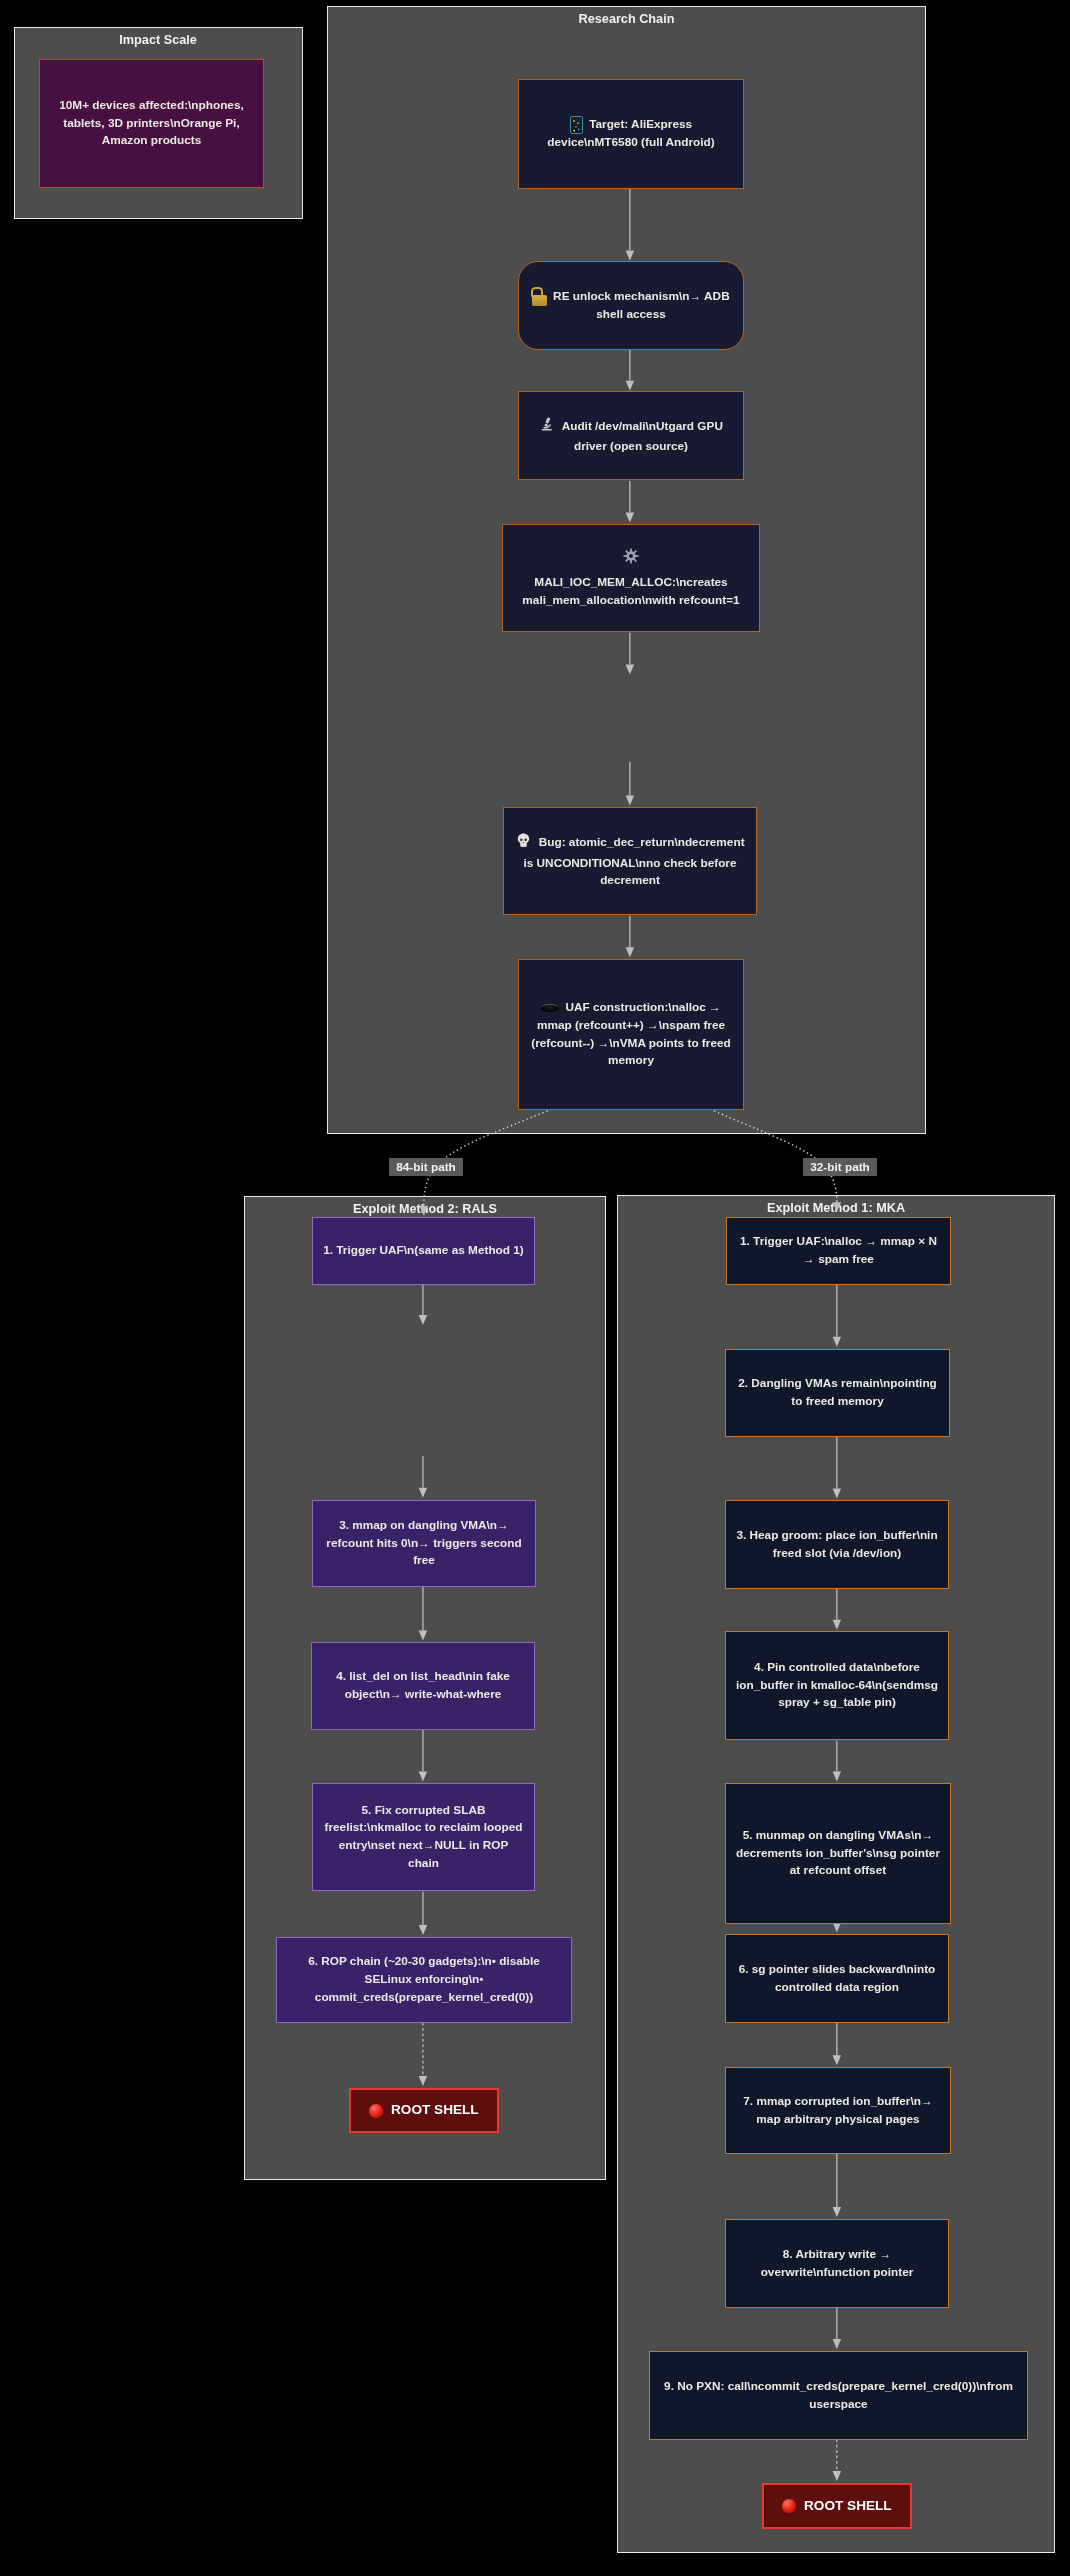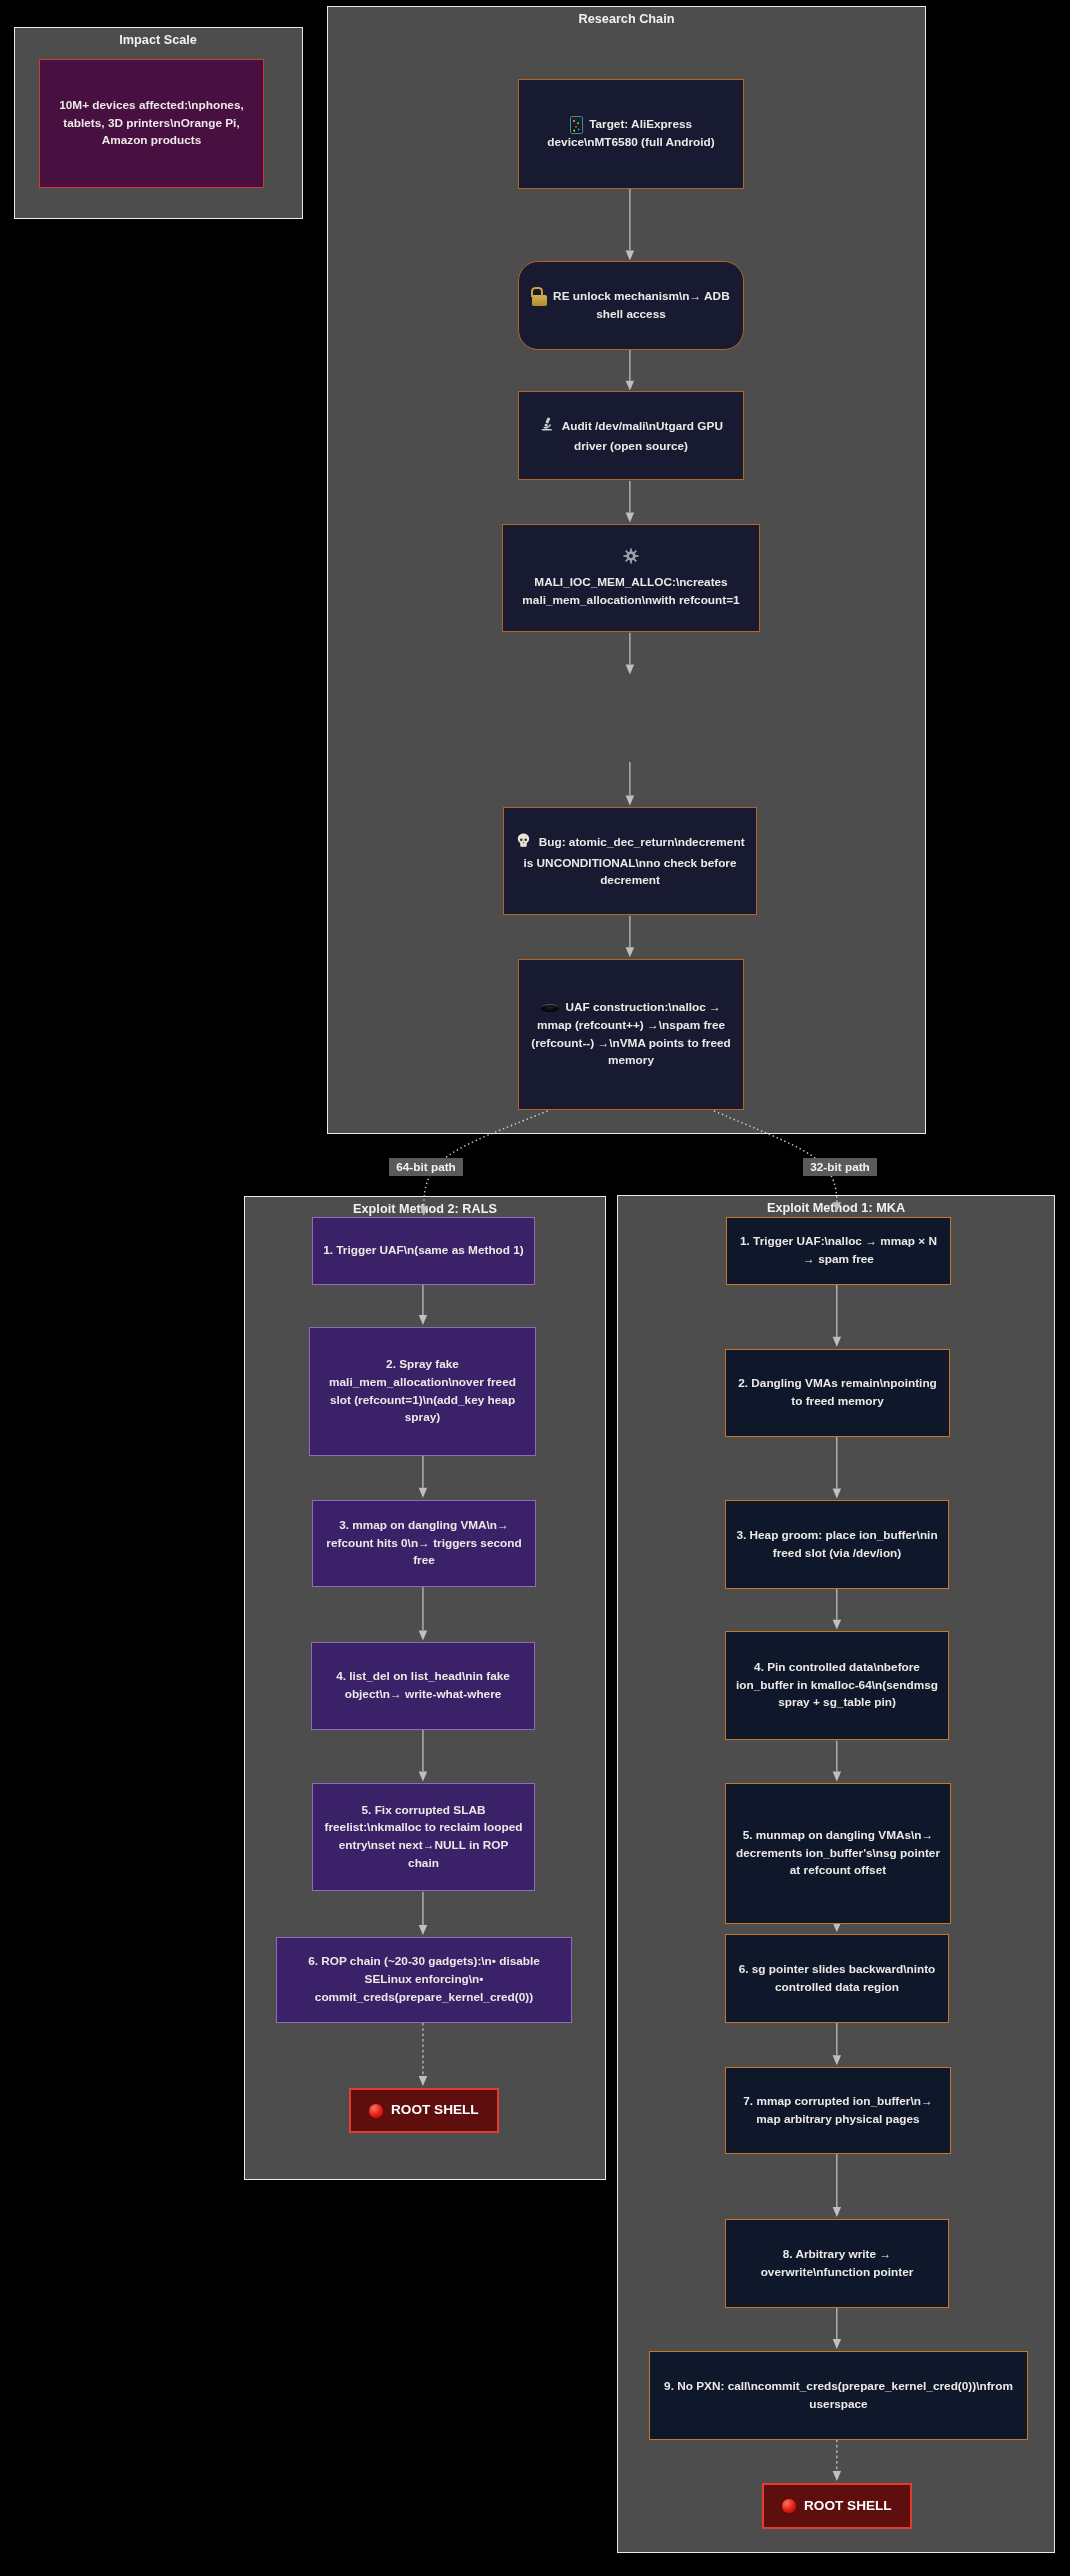--- a/index.html
+++ b/index.html
@@ -109,21 +109,21 @@
       <path d="M921.3 2127 L930.7 2127 L926 2138 Z"></path>
       <path d="M921.3 2274 L930.7 2274 L926 2285 Z"></path>
       <path d="M921.3 2442 L930.7 2442 L926 2453 Z"></path>
       <path d="M921.3 2588 L930.7 2588 L926 2599 Z"></path>
       <path d="M921.3 2734 L930.7 2734 L926 2745 Z"></path>
       <path d="M464.3 1334 L473.7 1334 L469 1345 Z"></path>
       <path d="M921.3 1330 L930.7 1330 L926 1341 Z"></path>
     </g>
   </svg>
 
-  <div class="pathlabel" style="left:389px;top:1158px;">64-bit path</div>
+  <div class="pathlabel" style="left:389px;top:1158px;">84-bit path</div>
   <div class="pathlabel" style="left:803px;top:1158px;">32-bit path</div>
 
   <div class="node impactnode" style="left:39px;top:59px;width:225px;height:129px;">
     <div class="node-text">10M+ devices affected:\nphones, tablets, 3D printers\nOrange Pi, Amazon products</div>
   </div>
 
   <div class="node rc" style="left:518px;top:79px;width:226px;height:110px;">
     <div class="node-text"><span class="icon phone"></span><span>Target: AliExpress device\nMT6580 (full Android)</span></div>
   </div>
 
@@ -167,23 +167,20 @@
           </svg></span><span>Bug: atomic_dec_return\ndecrement is UNCONDITIONAL\nno check before decrement</span></div>
   </div>
 
   <div class="node rc" style="left:518px;top:959px;width:226px;height:151px;">
     <div class="node-text"><span class="icon hole"></span><span>UAF construction:\nalloc → mmap (refcount++) →\nspam free (refcount--) →\nVMA points to freed memory</span></div>
   </div>
 
   <div class="node purple" style="left:312px;top:1217px;width:223px;height:68px;">
     <div class="node-text">1. Trigger UAF\n(same as Method 1)</div>
   </div>
-  <div class="node purple" style="left:309px;top:1327px;width:227px;height:129px;">
-    <div class="node-text">2. Spray fake mali_mem_allocation\nover freed slot (refcount=1)\n(add_key heap spray)</div>
-  </div>
   <div class="node purple" style="left:312px;top:1500px;width:224px;height:87px;">
     <div class="node-text">3. mmap on dangling VMA\n→ refcount hits 0\n→ triggers second free</div>
   </div>
   <div class="node purple" style="left:311px;top:1642px;width:224px;height:88px;">
     <div class="node-text">4. list_del on list_head\nin fake object\n→ write-what-where</div>
   </div>
   <div class="node purple" style="left:312px;top:1783px;width:223px;height:108px;">
     <div class="node-text">5. Fix corrupted SLAB freelist:\nkmalloc to reclaim looped entry\nset next→NULL in ROP chain</div>
   </div>
   <div class="node purple" style="left:276px;top:1937px;width:296px;height:86px;">

